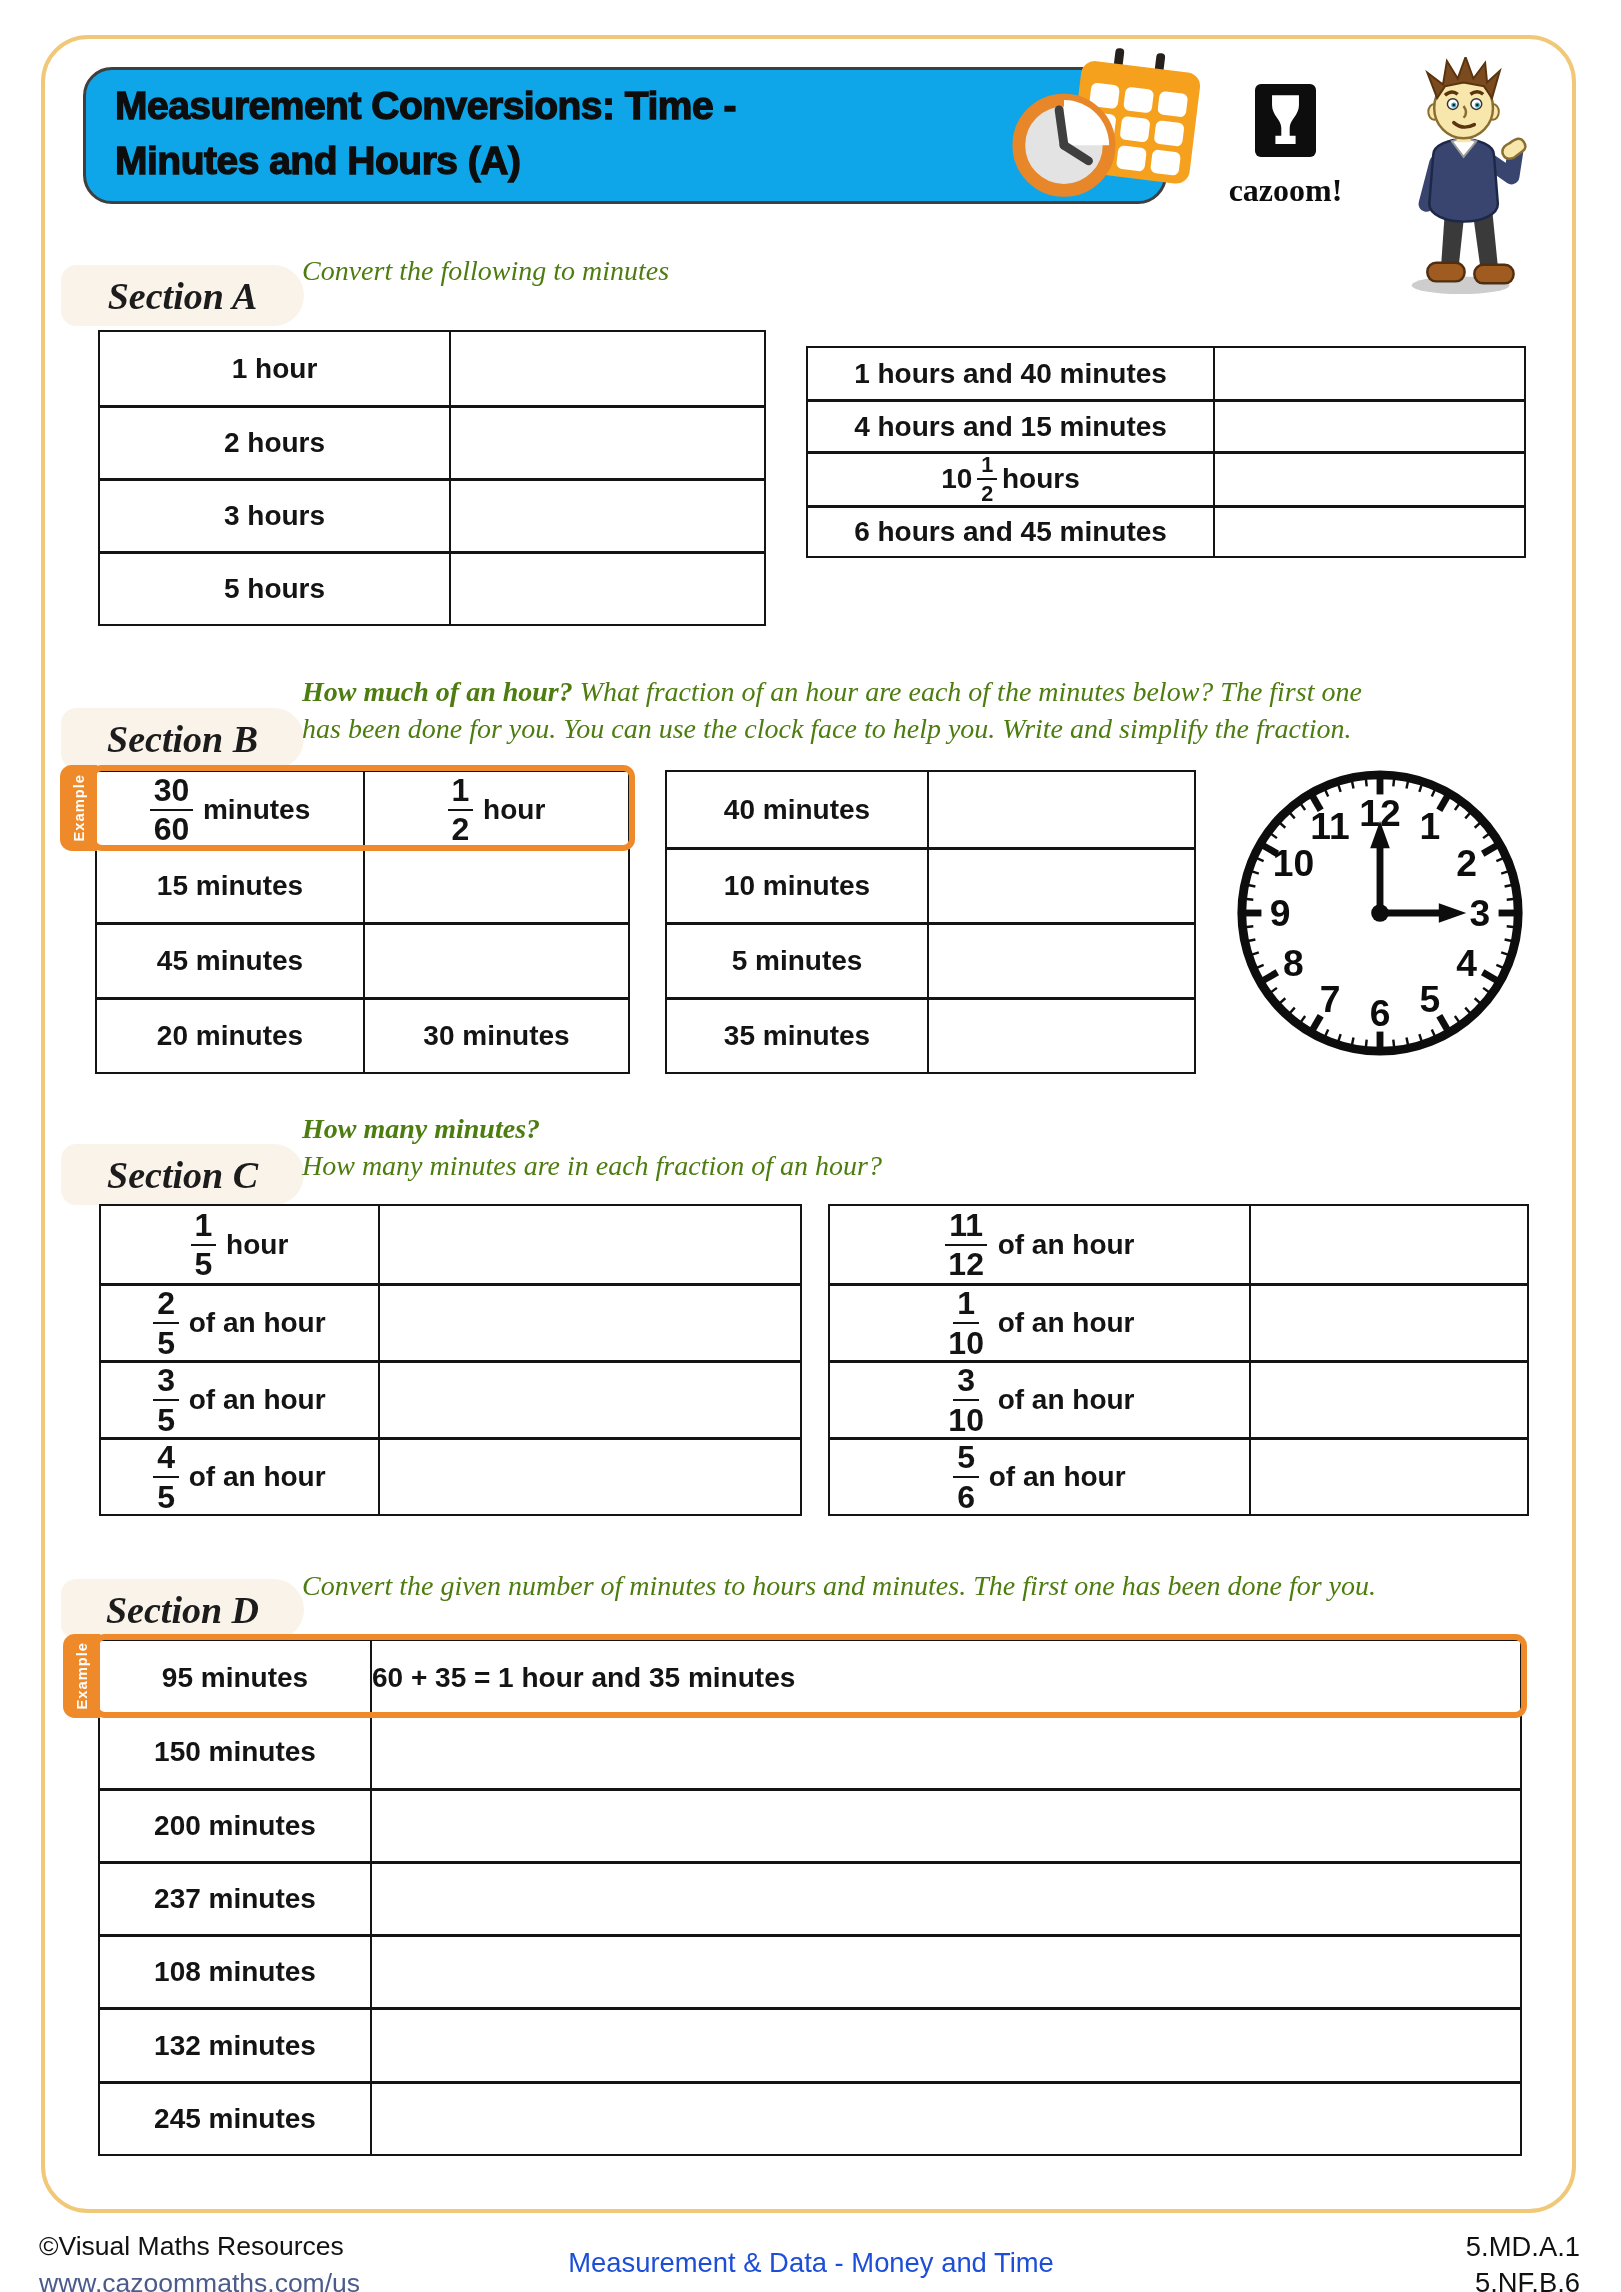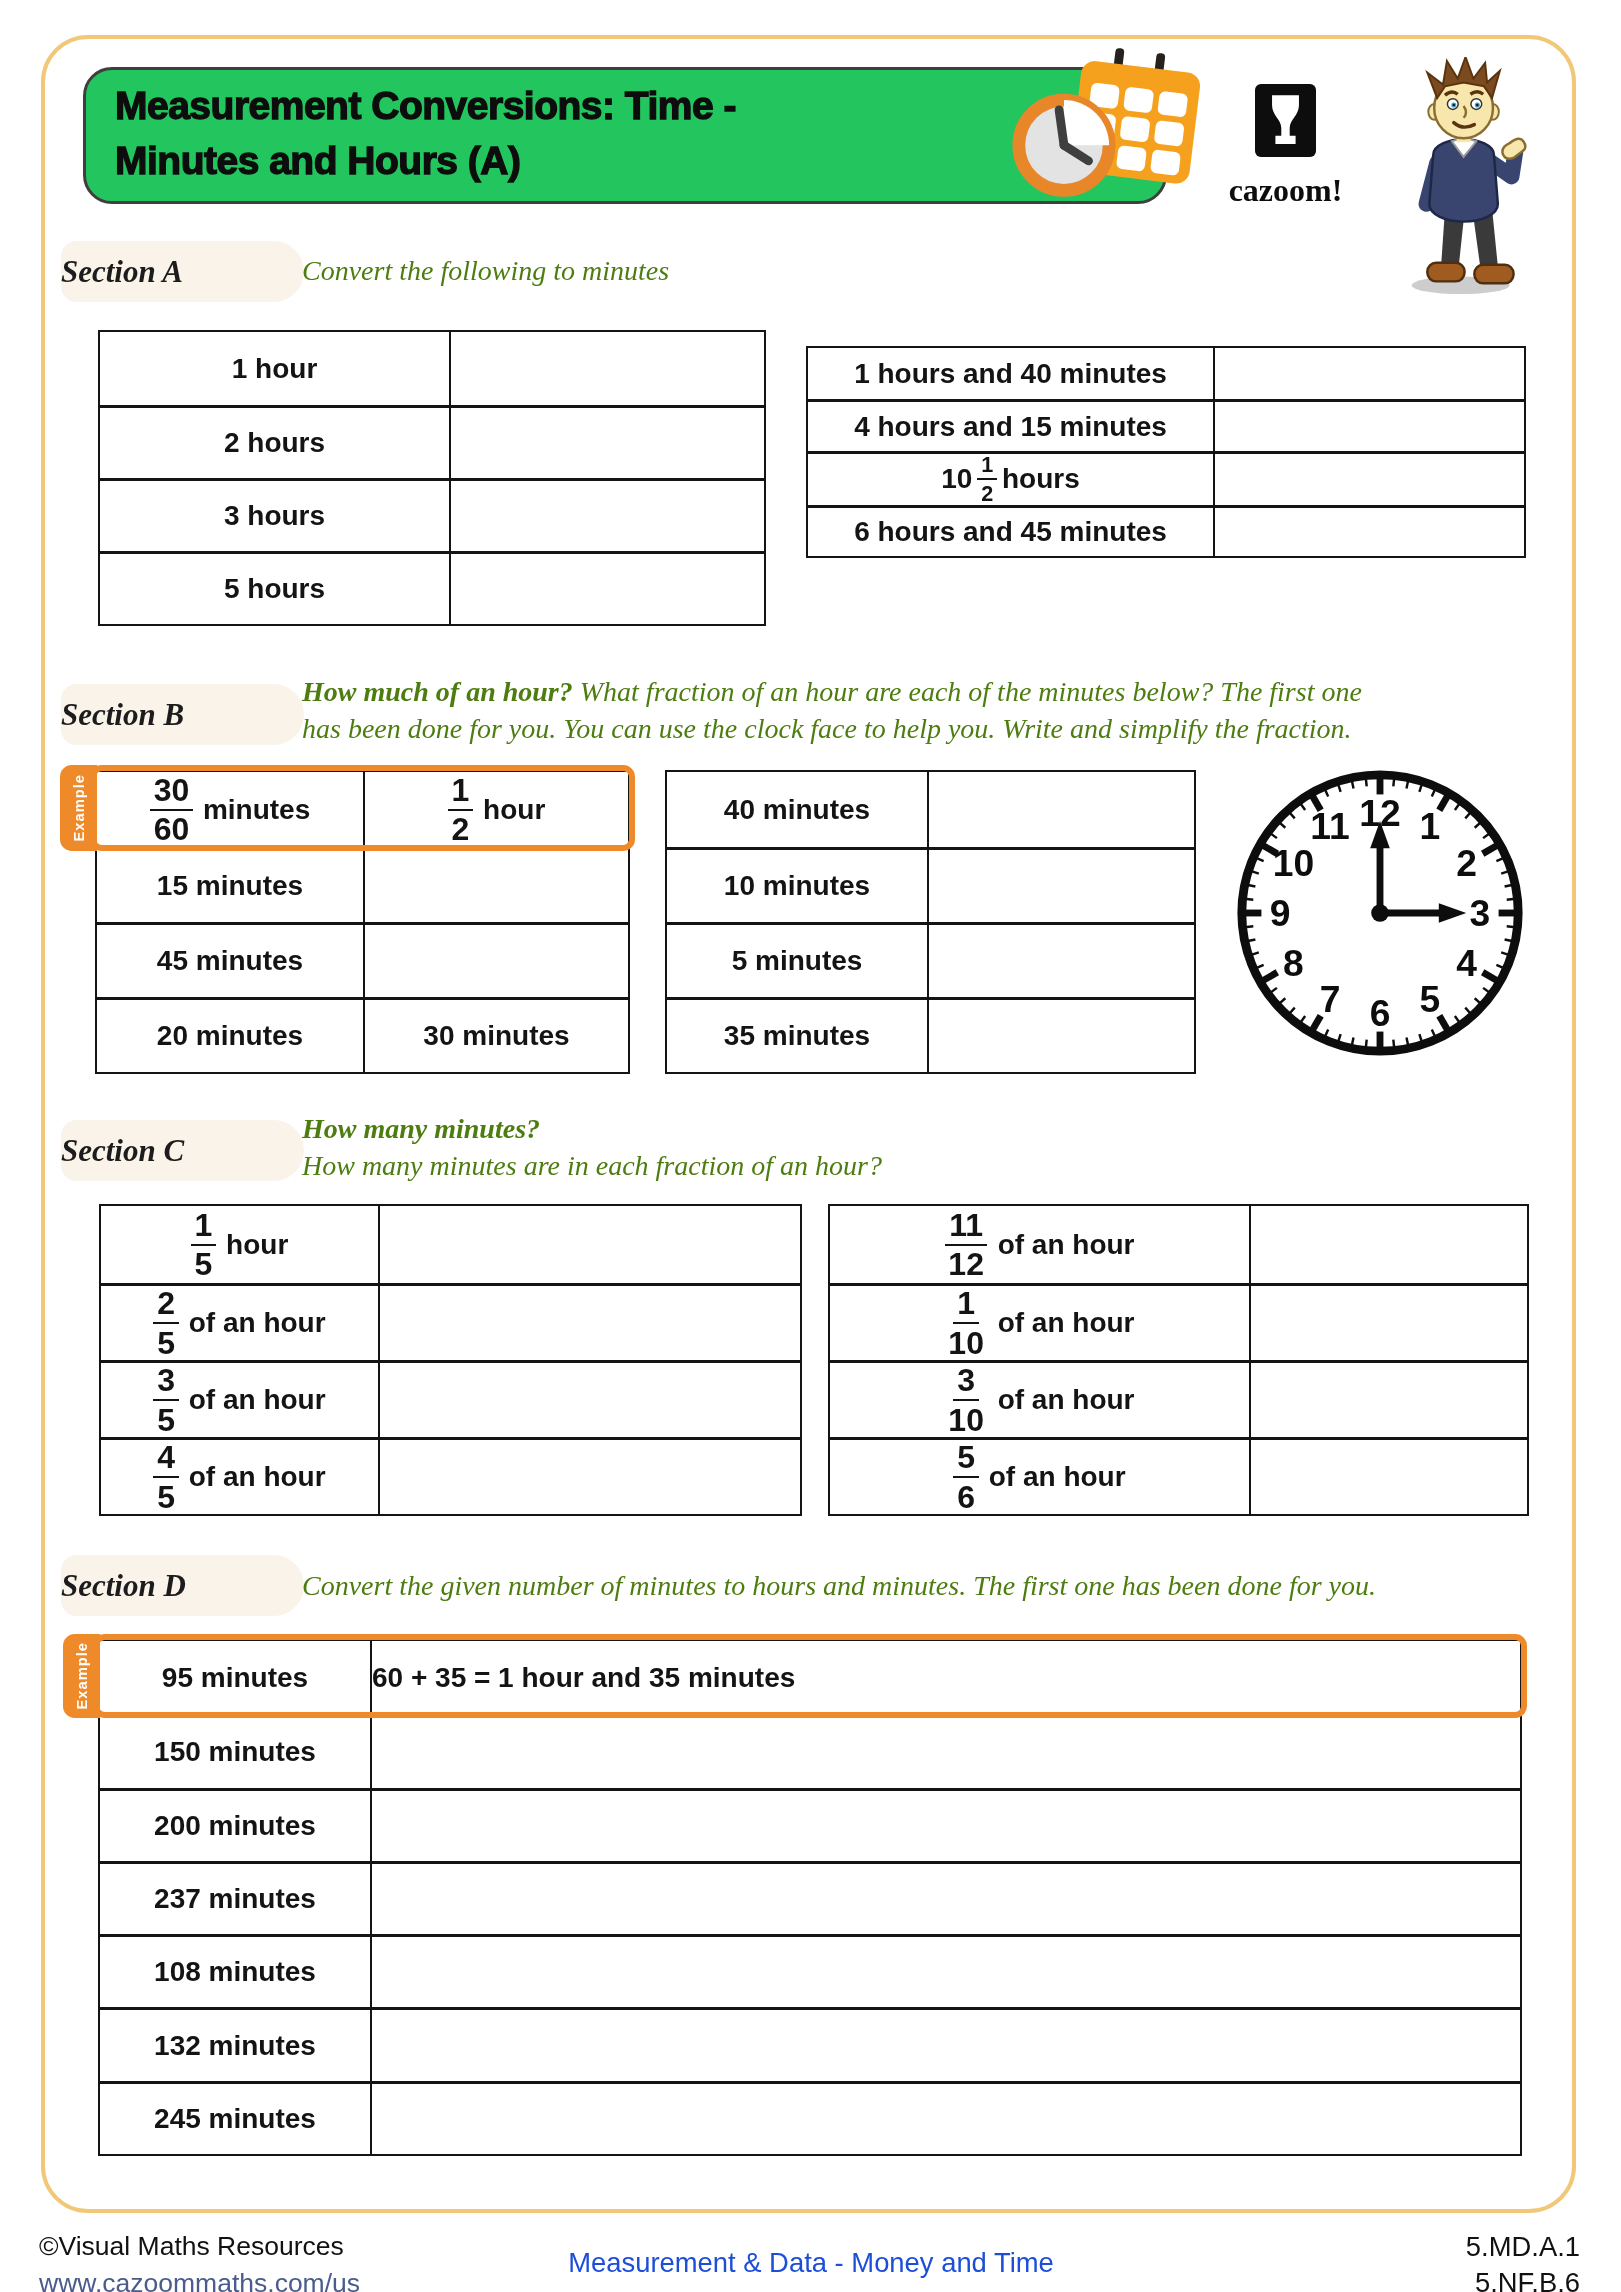--- a/index.html
+++ b/index.html
@@ -7,38 +7,38 @@
     position:relative; width:1621px; height:2293px; background:#ffffff;
     font-family:"Liberation Sans", sans-serif; overflow:hidden; color:#141414;
   }
   .page-border {
     position:absolute; left:41px; top:35px; width:1535px; height:2178px;
     border:4.9px solid #f0c878; border-radius:47px; box-sizing:border-box;
   }
   
   .header-box {
     position:absolute; left:83px; top:67px; width:1084px; height:137px;
-    background:#22c55e; border:3.9px solid #3f3f3f; border-radius:29px; box-sizing:border-box;
+    background:#0ea5e9; border:3.9px solid #3f3f3f; border-radius:29px; box-sizing:border-box;
   }
   .title {
     position:absolute; left:29px; top:7.8px; font-size:39px; font-weight:bold;
     letter-spacing:-0.5px; line-height:1.42; color:#0d0d0d;
     -webkit-text-stroke:1.3px #0d0d0d;
   }
   .hdr-icon { position:absolute; left:1010px; top:45px; width:211px; height:169px; }
   .logo { position:absolute; left:1217px; top:84px; width:137px; height:114px; text-align:center; }
   .logo-box { width:61px; height:73px; background:#0d0d0d; border-radius:5.9px; margin:0 auto;
     display:flex; align-items:center; justify-content:center; }
   .logo-text { font-family:"Liberation Serif", serif; font-weight:bold; font-size:32px; color:#0d0d0d; margin-top:15px; }
   .boy { position:absolute; left:1394px; top:57px; width:147px; height:243px; }
   
   .sec-label {
     position:absolute; left:61px; width:243px; height:61px; background:#faf3e9;
-    border-radius:15.7px 31px 31px 15.7px; display:flex; align-items:center; 
-    font-family:"Liberation Serif", serif; font-style:italic; font-weight:bold; font-size:31px; color:#1c1c1c;
+    border-radius:15.7px 31px 31px 15.7px; display:flex; align-items:center; justify-content:center;
+    font-family:"Liberation Serif", serif; font-style:italic; font-weight:bold; font-size:38px; color:#1c1c1c;margin-top:24px;
   }
   .instr {
     position:absolute; left:302px; font-family:"Liberation Serif", serif; font-style:italic;
     font-size:28px; color:#4d7c0f; line-height:1.32;
   }
   .instr b { font-weight:bold; }
   
   .wtable {
     position:absolute; box-sizing:border-box; border:2.9px solid #141414; background:#fff;
     display:grid;

